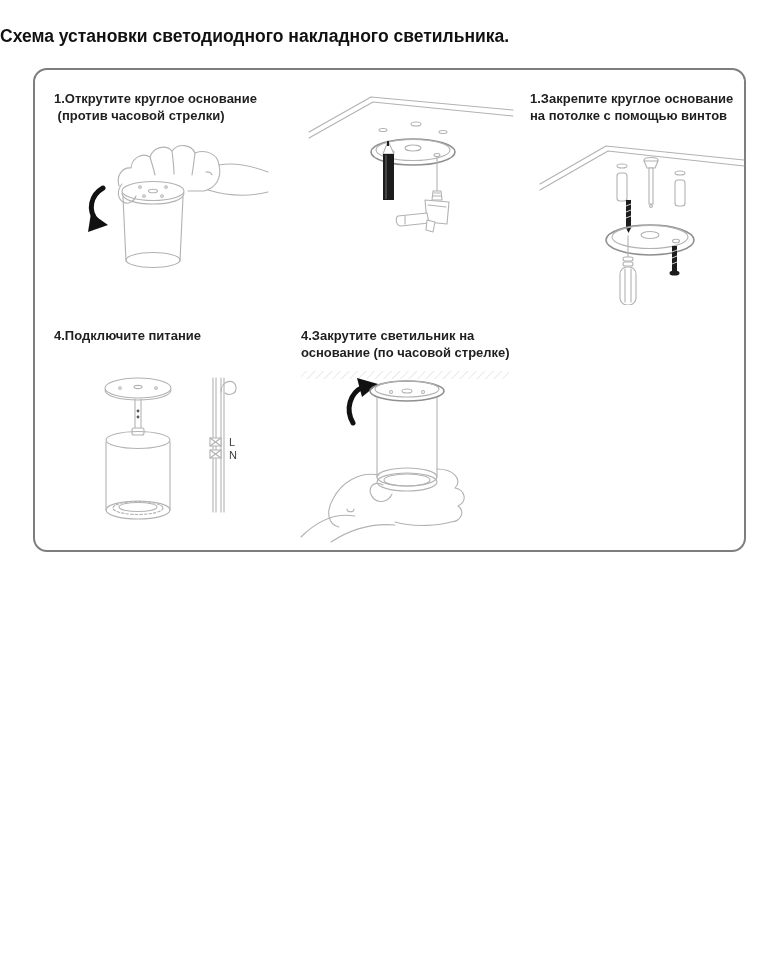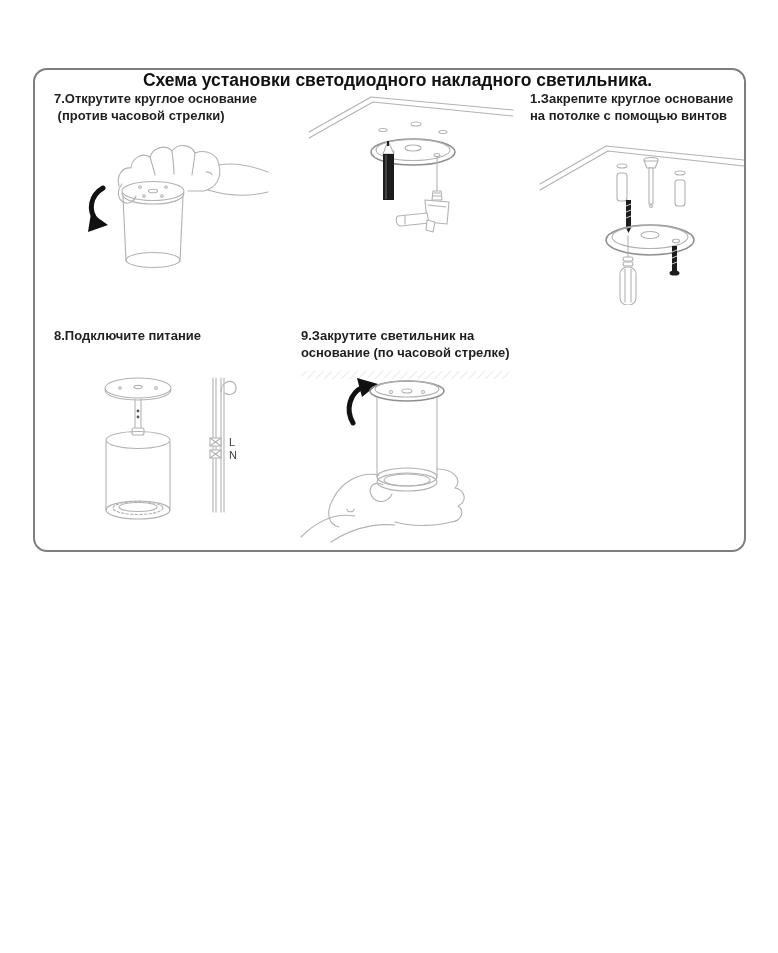--- a/index.html
+++ b/index.html
@@ -12,25 +12,24 @@
     height: 953px;
     position: relative;
     font-family: "Liberation Sans", sans-serif;
     color: #1f1f1f;
   }
   .page-title {
     position: absolute;
     top: 26px;
     left: 0;
     width: 652px;
-    text-align: right;
+    text-align: left;
     font-size: 17.5px;
     font-weight: bold;
     color: #111;
-    margin-top: 44px;
   }
   .steps-box {
     position: absolute;
     left: 33px;
     top: 68px;
     width: 713px;
     height: 484px;
     box-sizing: border-box;
     border: 2px solid #7e7e7e;
     border-radius: 14px;
@@ -67,21 +66,21 @@
   .wire-label { font-family: "Liberation Sans", sans-serif; font-size: 11px; fill: #3c3c3c; }
 </style>
 </head>
 <body>
 
 <div class="page-title">Схема установки светодиодного накладного светильника.</div>
 
 <div class="steps-box">
 
   <div class="panel">
-    <div class="caption">7.Открутите круглое основание
+    <div class="caption">1.Открутите круглое основание
  (против часовой стрелки)</div>
     <svg class="illus p1-illus" width="220" height="165" viewBox="0 0 220 165">
 
       <g>
         <path class="black-arrow" d="M47,54 C35,61 31,76 41,87"></path>
         <polygon class="arrow-head" points="35,79 52,91 32,98"></polygon>
       </g>
 
       <g>
         <ellipse class="lineart" cx="97" cy="57" rx="31" ry="9.5"></ellipse>
@@ -200,21 +199,21 @@
         <rect class="lineart-fill" x="91" y="117" width="10" height="4" rx="2"></rect>
         <rect class="lineart-fill" x="91" y="122" width="10" height="4" rx="2"></rect>
         <rect class="lineart-fill" x="88" y="127" width="16" height="38" rx="7"></rect>
         <line class="lineart" x1="93" y1="129" x2="93" y2="162"></line>
         <line class="lineart" x1="99" y1="129" x2="99" y2="162"></line>
       </g>
     </svg>
   </div>
 
   <div class="panel">
-    <div class="caption">8.Подключите питание</div>
+    <div class="caption">4.Подключите питание</div>
     <svg class="illus p4-illus" width="220" height="172" viewBox="0 0 220 172">
 
       <g>
         <ellipse class="lineart" cx="78" cy="26" rx="33" ry="10"></ellipse>
         <path class="lineart" d="M45,28 C45,34 60,38 78,38 C96,38 111,34 111,28"></path>
         <circle class="lineart" cx="60" cy="26" r="1.3"></circle>
         <circle class="lineart" cx="96" cy="26" r="1.3"></circle>
         <ellipse class="lineart" cx="78" cy="25" rx="4" ry="1.6"></ellipse>
         <line class="lineart" x1="75" y1="37" x2="75" y2="66"></line>
         <line class="lineart" x1="81" y1="37" x2="81" y2="66"></line>
@@ -245,21 +244,21 @@
           <line class="lineart" x1="150" y1="88" x2="161" y2="96"></line>
           <line class="lineart" x1="161" y1="88" x2="150" y2="96"></line>
         </g>
         <text class="wire-label" x="169" y="84">L</text>
         <text class="wire-label" x="169" y="97">N</text>
       </g>
     </svg>
   </div>
 
   <div class="panel">
-    <div class="caption">9.Закрутите светильник на
+    <div class="caption">4.Закрутите светильник на
 основание (по часовой стрелке)</div>
     <svg class="illus p5-illus" width="220" height="178" viewBox="0 0 220 178">
       <defs>
         <pattern id="hatch5" width="6" height="6" patternUnits="userSpaceOnUse" patternTransform="rotate(45)">
           <line x1="0" y1="0" x2="0" y2="6" stroke="#e2e2e2" stroke-width="1.5"></line>
         </pattern>
       </defs>
 
       <rect x="6" y="6" width="208" height="8" fill="url(#hatch5)"></rect>
 

